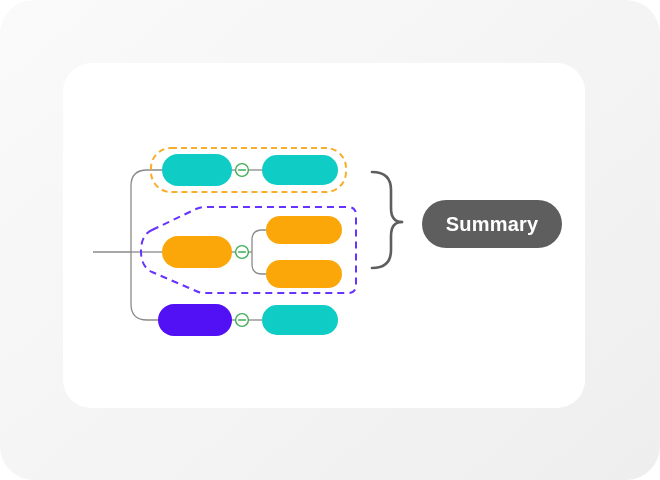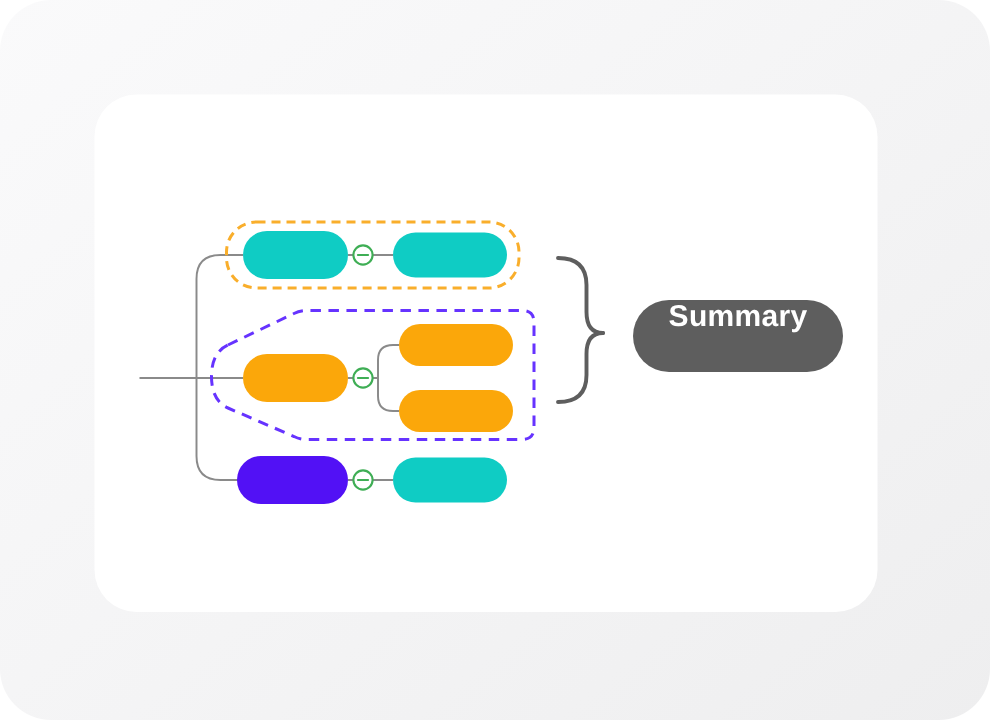--- a/index.html
+++ b/index.html
@@ -50,20 +50,21 @@
   }
   .summary-pill {
     position: absolute;
     left: 422px;
     top: 200px;
     width: 140px;
     height: 48px;
     border-radius: 24px;
     background: #5e5e5e;
     display: flex;
+    align-items: center;
     justify-content: center;
     box-sizing: border-box;
   }
   .summary-pill-label {
     color: #ffffff;
     font-size: 20px;
     font-weight: bold;
     letter-spacing: 0.2px;
     font-family: "Liberation Sans", sans-serif;
     white-space: nowrap;

